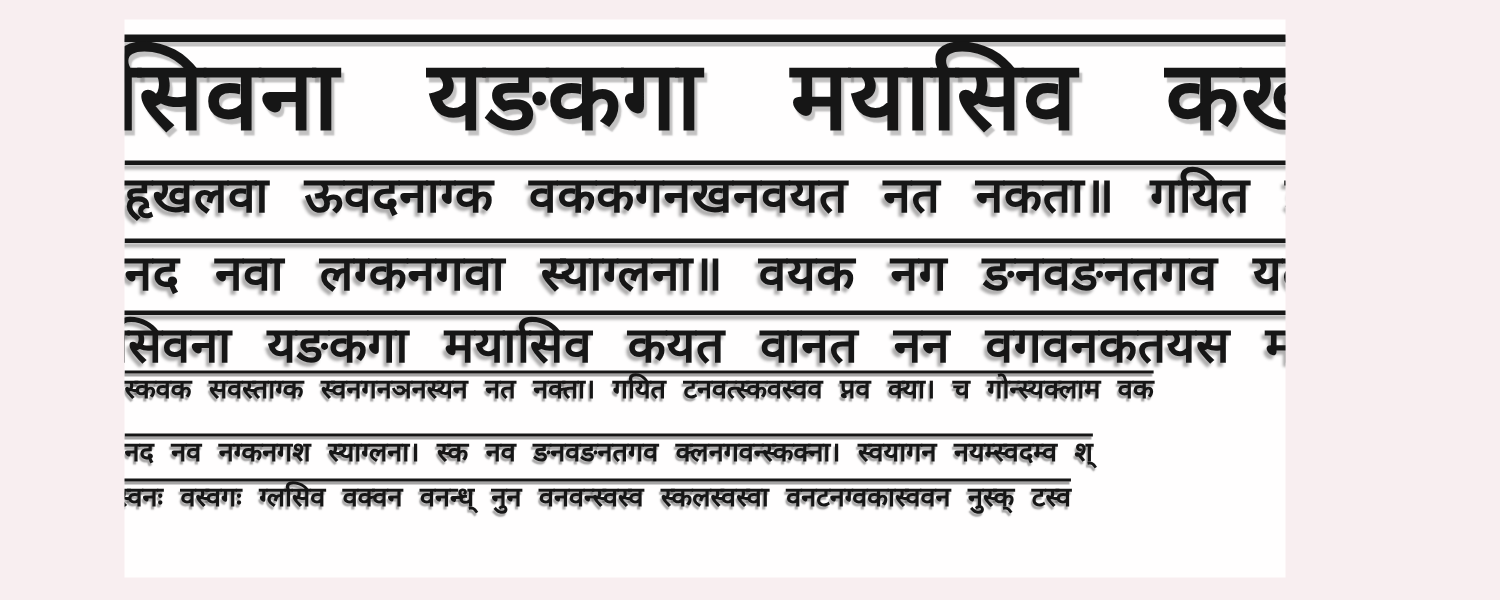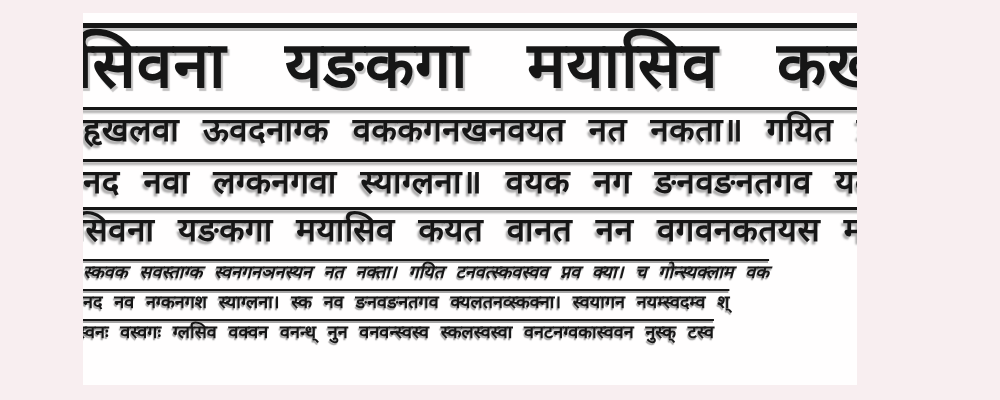--- a/index.html
+++ b/index.html
@@ -39,31 +39,31 @@
   }
   .line.md.r0{top:100px;}
   .line.md.r1{top:152px;}
   .line.md.r2{top:200px;margin-left:-6px;}
   .line.sm{
     font-size:18px;line-height:1;
     word-spacing:0.3em;
     text-decoration-thickness:2px;
     text-shadow:-1px 2px 1px rgba(40,40,40,0.42);
   }
-  .line.sm.r0{top:250px;font-style:italic;}
+  .line.sm.r0{top:238px;}
   .line.sm.r1{top:280px;}
   .line.sm.r2{top:310px;margin-left:-5px;}
   .line.sm.r3{top:340px;}
 </style>
 </head>
 <body>
 
 <div class="paper">
   <div class="line xl">सिवना यङकगा मयासिव कखत</div>
 
   <div class="line md r0">हृखलवा ऊवदनाग्क वककगनखनवयत नत नकता॥ गयित ङनवतयकव</div>
   <div class="line md r1">नद नवा लग्कनगवा स्याग्लना॥ वयक नग ङनवङनतगव यलतनव</div>
   <div class="line md r2">सिवना यङकगा मयासिव कयत वानत नन वगवनकतयस मयनलयकव</div>
 
   <div class="line sm r0">स्कवक सवस्ताग्क स्वनगनञनस्यन नत नक्ता। गयित टनवत्स्कवस्वव प्नव क्या। च गोन्स्यक्लाम वक</div>
-  <div class="line sm r1">नद नव नग्कनगश स्याग्लना। स्क नव ङनवङनतगव क्यलतनव्स्कक्ना। स्वयागन नयम्स्वदम्व श्</div>
+  <div class="line sm r1">नद नव नग्कनगश स्याग्लना। स्क नव ङनवङनतगव क्लनगवन्स्कक्ना। स्वयागन नयम्स्वदम्व श्</div>
   <div class="line sm r2">स्वनः वस्वगः ग्लसिव वक्वन वनन्ध् नुन वनवन्स्वस्व स्कलस्वस्वा वनटनग्वकास्ववन नुस्क् टस्व</div>
 </div>
 
 </body></html>

